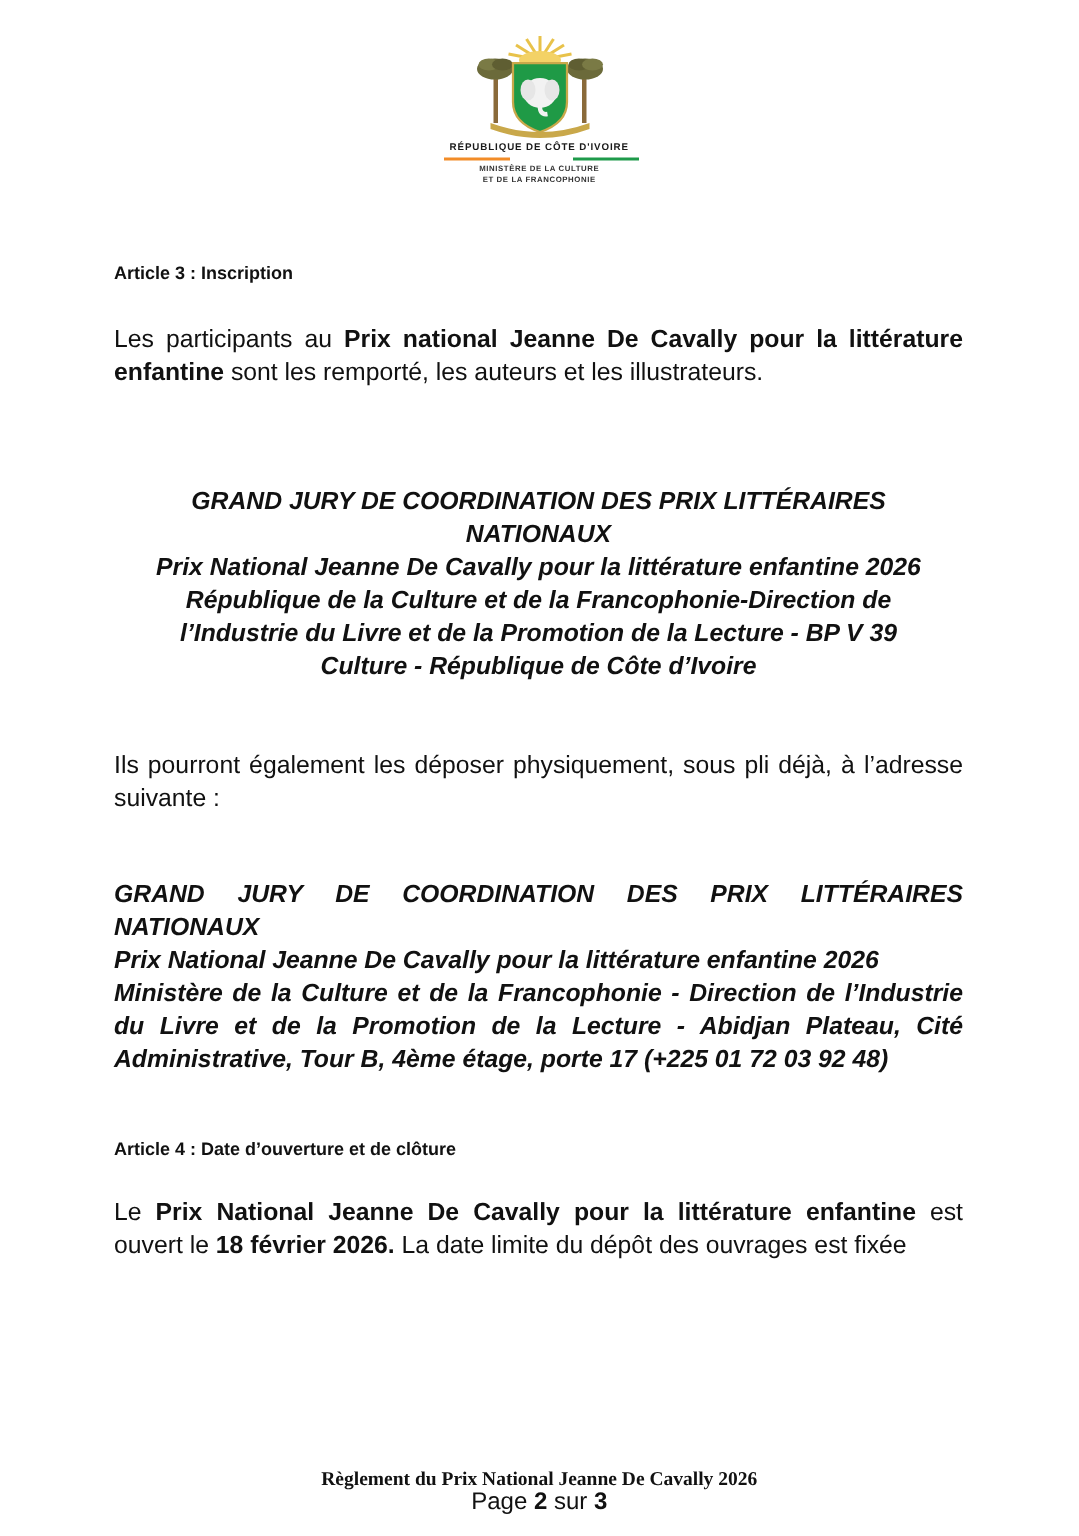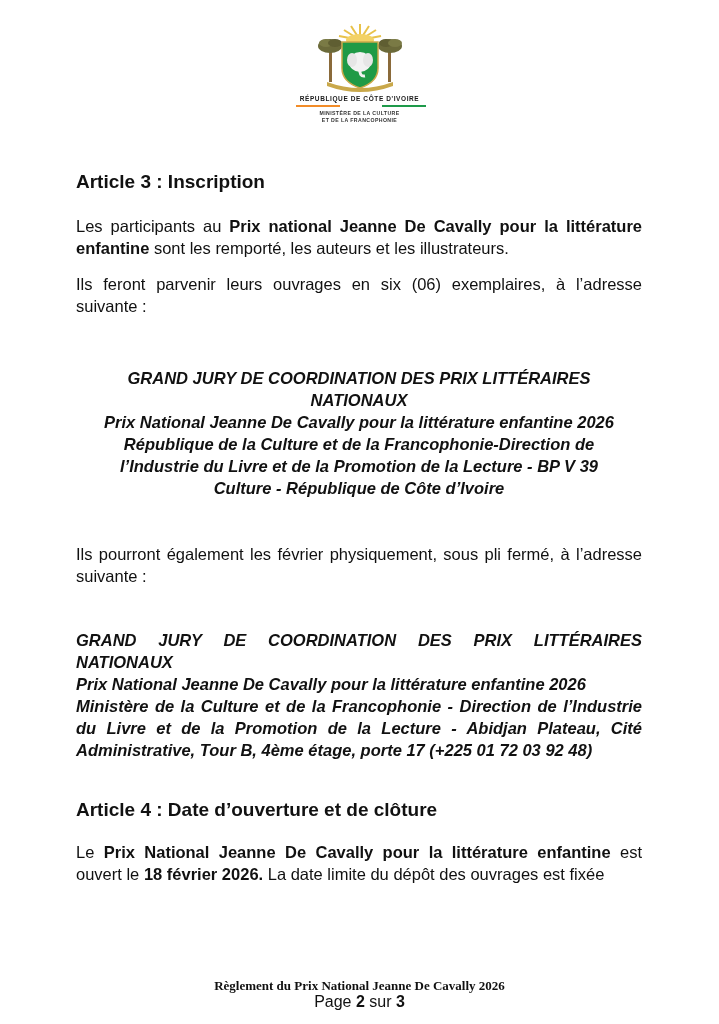--- a/index.html
+++ b/index.html
@@ -69,21 +69,21 @@
       font-size: 16.5px;
       line-height: 22px;
     }
     p {
       margin: 0;
       text-align: justify;
     }
     .b { font-weight: bold; }
     .heading {
       font-weight: bold;
-      font-size: 19px;
+      font-size: 12px;
     }
     .addr-center {
       text-align: center;
       font-style: italic;
       font-weight: bold;
       line-height: 22px;
       font-size: 16.5px;
     }
     .addr-center div { text-align: center; }
     .addr-left {
@@ -164,34 +164,33 @@
 
 <div class="content">
 
   <div style="height:43px"></div>
   <div class="heading">Article 3 : Inscription</div>
 
   <div style="height:22px"></div>
   <p><span>Les participants au </span><span class="b">Prix national Jeanne De Cavally pour la littérature enfantine</span><span> sont les remporté, les auteurs et les illustrateurs.</span></p>
 
   <div style="height:14px"></div>
-  <p>Ils feront parvenir leurs ouvrages en six (06) exemplaires, à l’adresse suivante :</p>
 
   <div style="height:50px"></div>
   <div class="addr-center">
     <div>GRAND JURY DE COORDINATION DES PRIX LITTÉRAIRES</div>
     <div>NATIONAUX</div>
     <div>Prix National Jeanne De Cavally pour la littérature enfantine 2026</div>
     <div>République de la Culture et de la Francophonie-Direction de</div>
     <div>l’Industrie du Livre et de la Promotion de la Lecture - BP V 39</div>
     <div>Culture - République de Côte d’Ivoire</div>
   </div>
 
   <div style="height:44px"></div>
-  <p>Ils pourront également les février physiquement, sous pli fermé, à l’adresse suivante :</p>
+  <p>Ils pourront également les déposer physiquement, sous pli déjà, à l’adresse suivante :</p>
 
   <div style="height:42px"></div>
   <div class="addr-left">
     <div class="justify-line">GRAND JURY DE COORDINATION DES PRIX LITTÉRAIRES</div>
     <div>NATIONAUX</div>
     <div>Prix National Jeanne De Cavally pour la littérature enfantine 2026</div>
     <p>Ministère de la Culture et de la Francophonie - Direction de l’Industrie du Livre et de la Promotion de la Lecture - Abidjan Plateau, Cité Administrative, Tour B, 4ème étage, porte 17 (+225 01 72 03 92 48)</p>
   </div>
 
   <div style="height:38px"></div>

